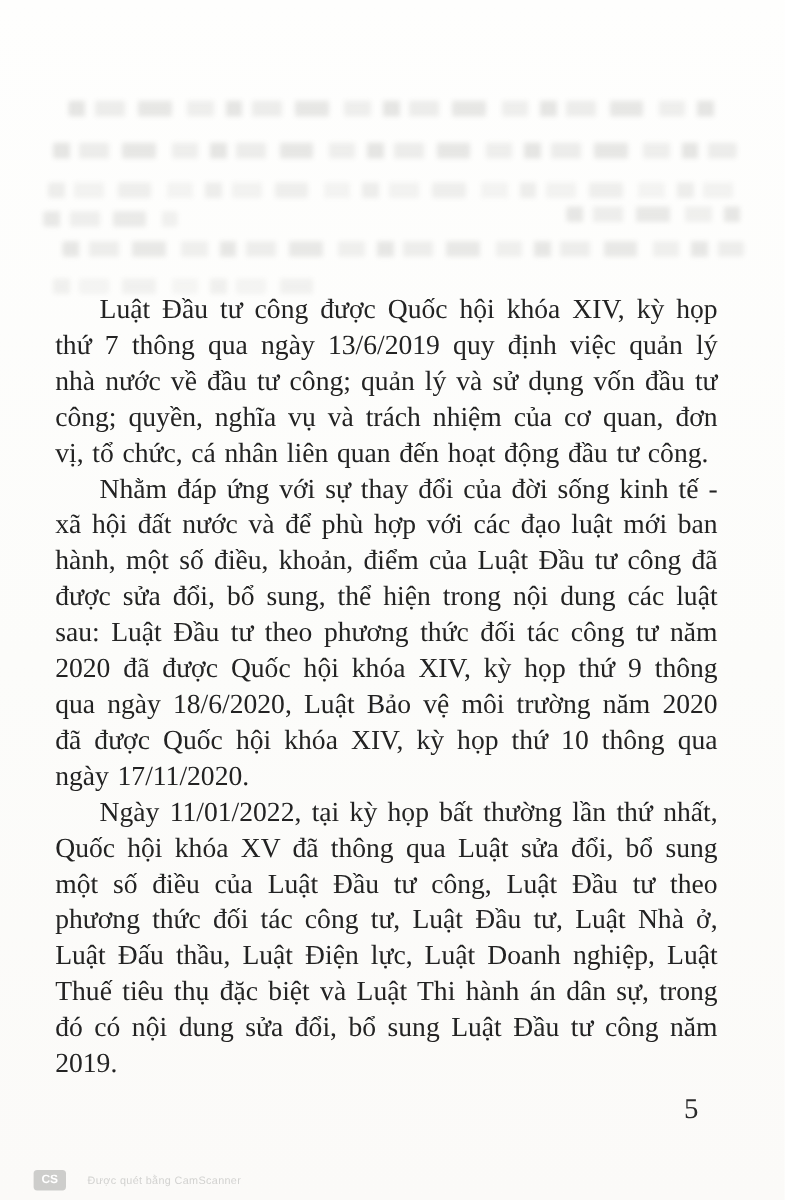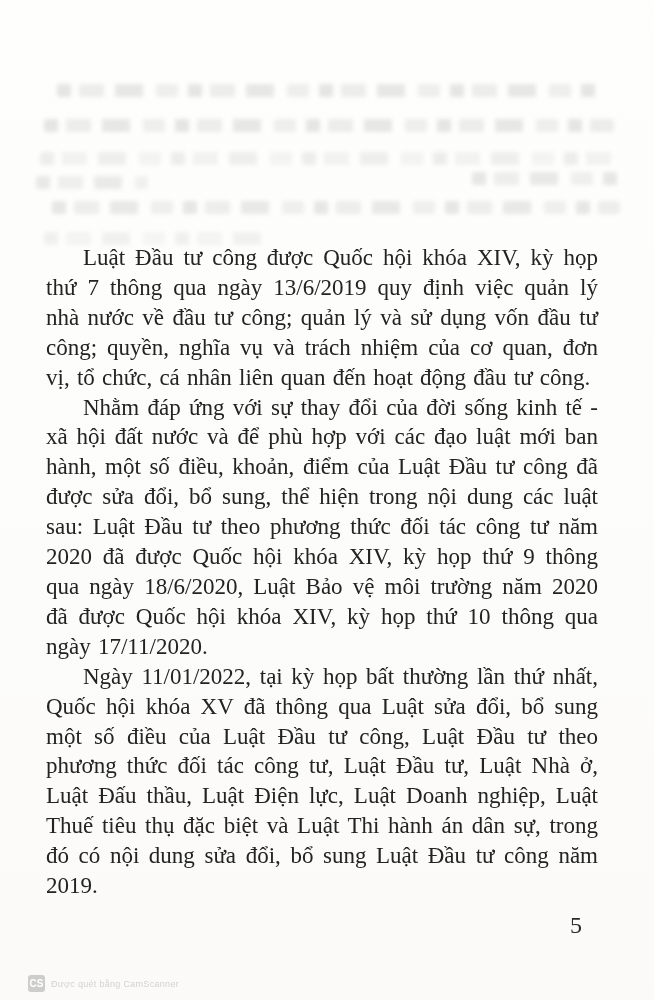--- a/index.html
+++ b/index.html
@@ -81,32 +81,32 @@
   .watermark {
     position: absolute;
     left: 28px;
     top: 975px;
     display: flex;
     align-items: center;
     font-family: "Liberation Sans", sans-serif;
   }
   .wm-badge {
     display: inline-block;
-    width: 17px;
+    width: 27px;
     height: 17px;
     border-radius: 3px;
     background: #cdcdcb;
     color: #ffffff;
     font-size: 10px;
     font-weight: bold;
     line-height: 17px;
     text-align: center;
   }
   .wm-text {
-    margin-left: 6px;
+    margin-left: 18px;
     font-size: 9px;
     color: #d2d2d0;
     letter-spacing: 0.3px;
   }
 </style>
 </head>
 <body>
 
 <div class="page">
 

